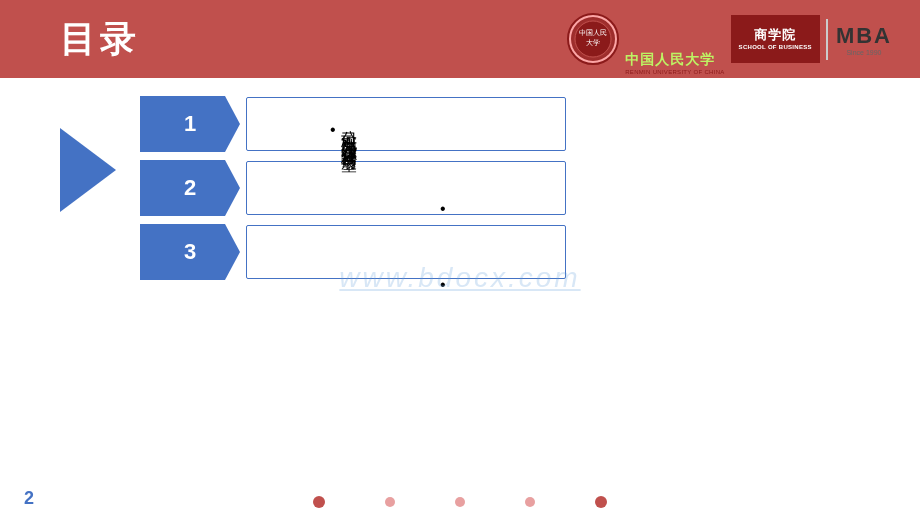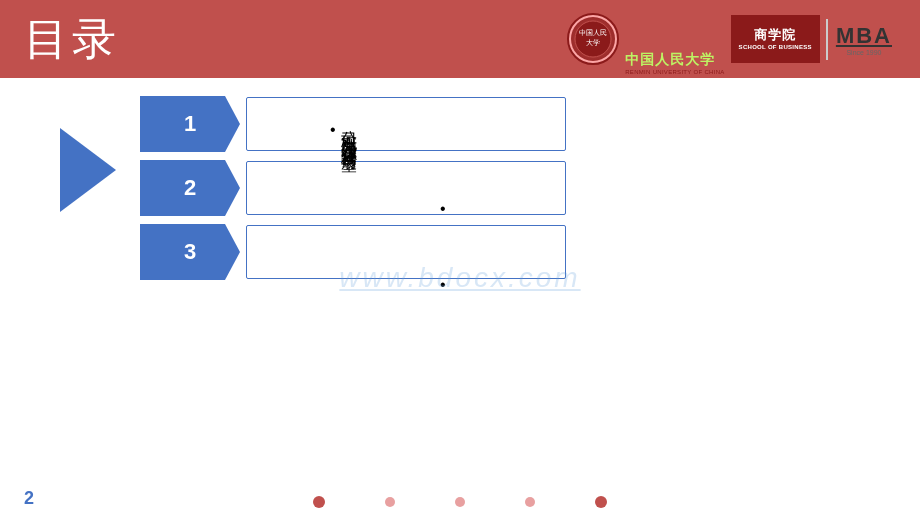--- a/index.html
+++ b/index.html
@@ -18,23 +18,24 @@
       background: #c0504d;
       height: 78px;
       display: flex;
       align-items: center;
       padding: 0 24px;
       position: relative;
     }
 
     .header-title {
       color: #fff;
-      font-size: 44px;
-      font-weight: normal;
+      font-size: 36px;
+      font-weight: bold;
       letter-spacing: 4px;
+      margin-left: 36px;
     }
 
     
     .logo-area {
       position: absolute;
       right: 20px;
       top: 50%;
       transform: translateY(-50%);
       display: flex;
       align-items: center;
@@ -106,21 +107,20 @@
       align-items: center;
       padding: 4px 8px;
       border-left: 2px solid #ccc;
     }
 
     .logo-mba-text {
       font-size: 22px;
       font-weight: bold;
       color: #333;
       letter-spacing: 2px;
-      text-decoration: underline;
     }
 
     .logo-mba-sub {
       font-size: 7px;
       color: #666;
     }
 
     
     .main-content {
       padding: 20px 40px;

